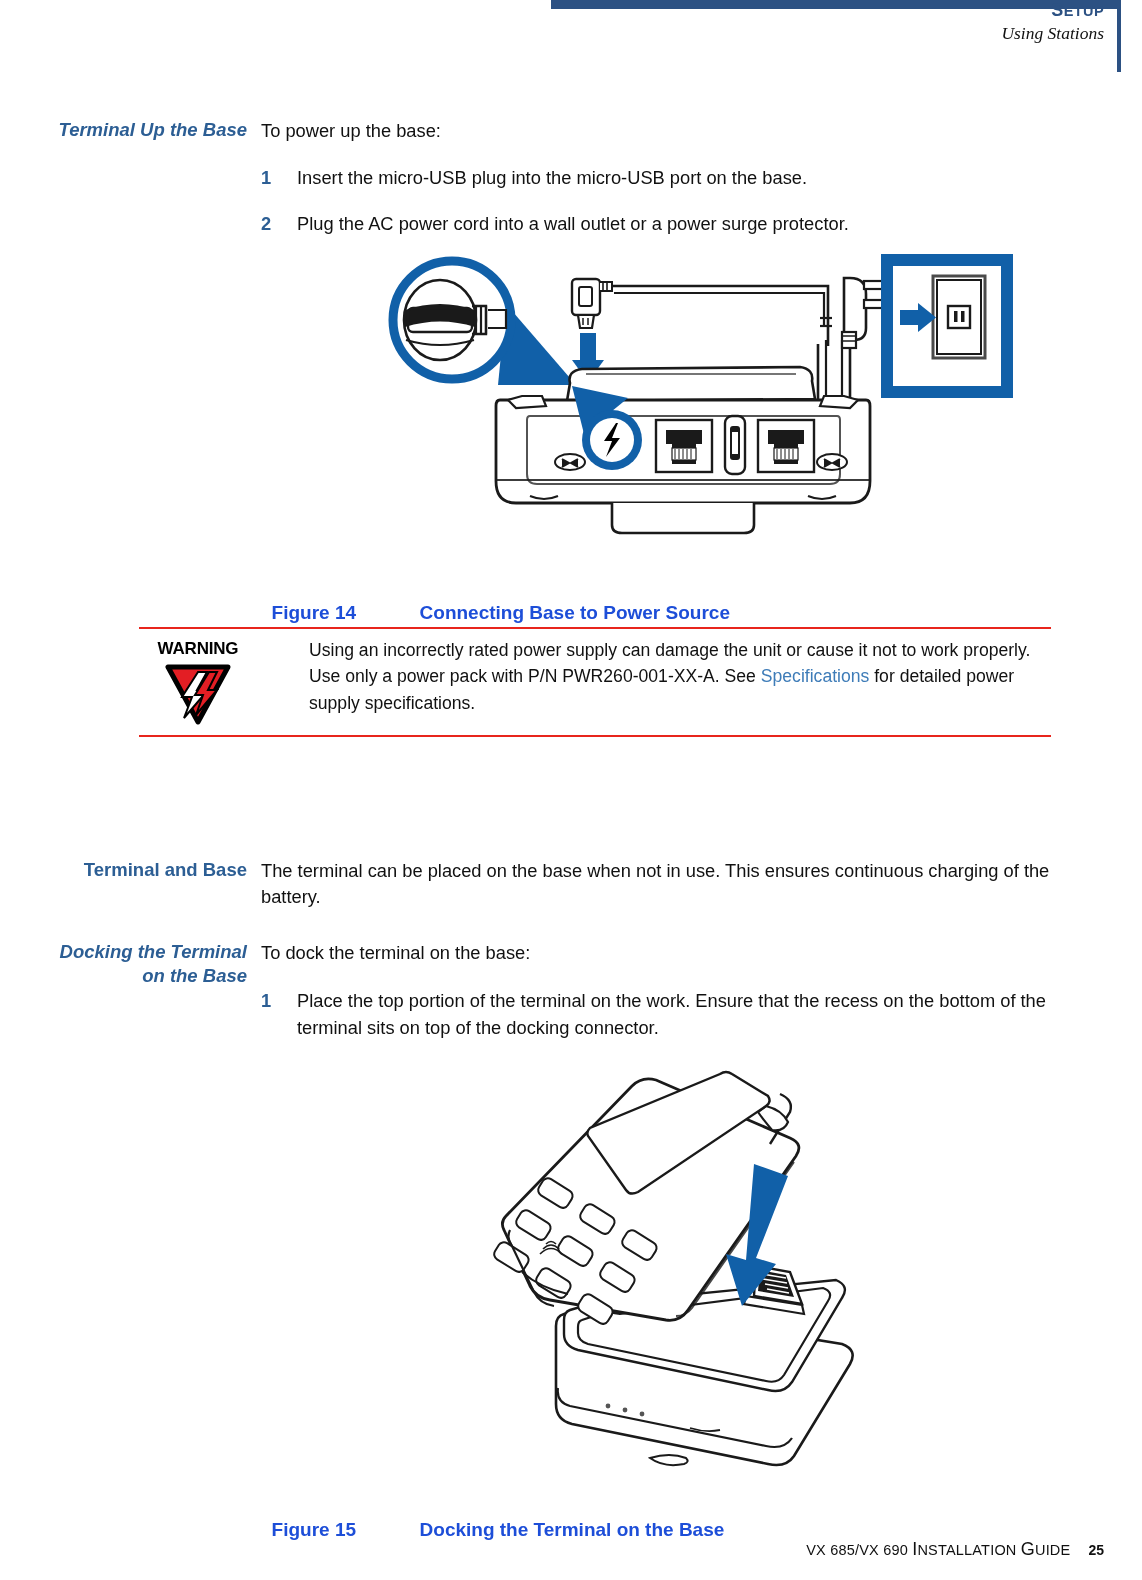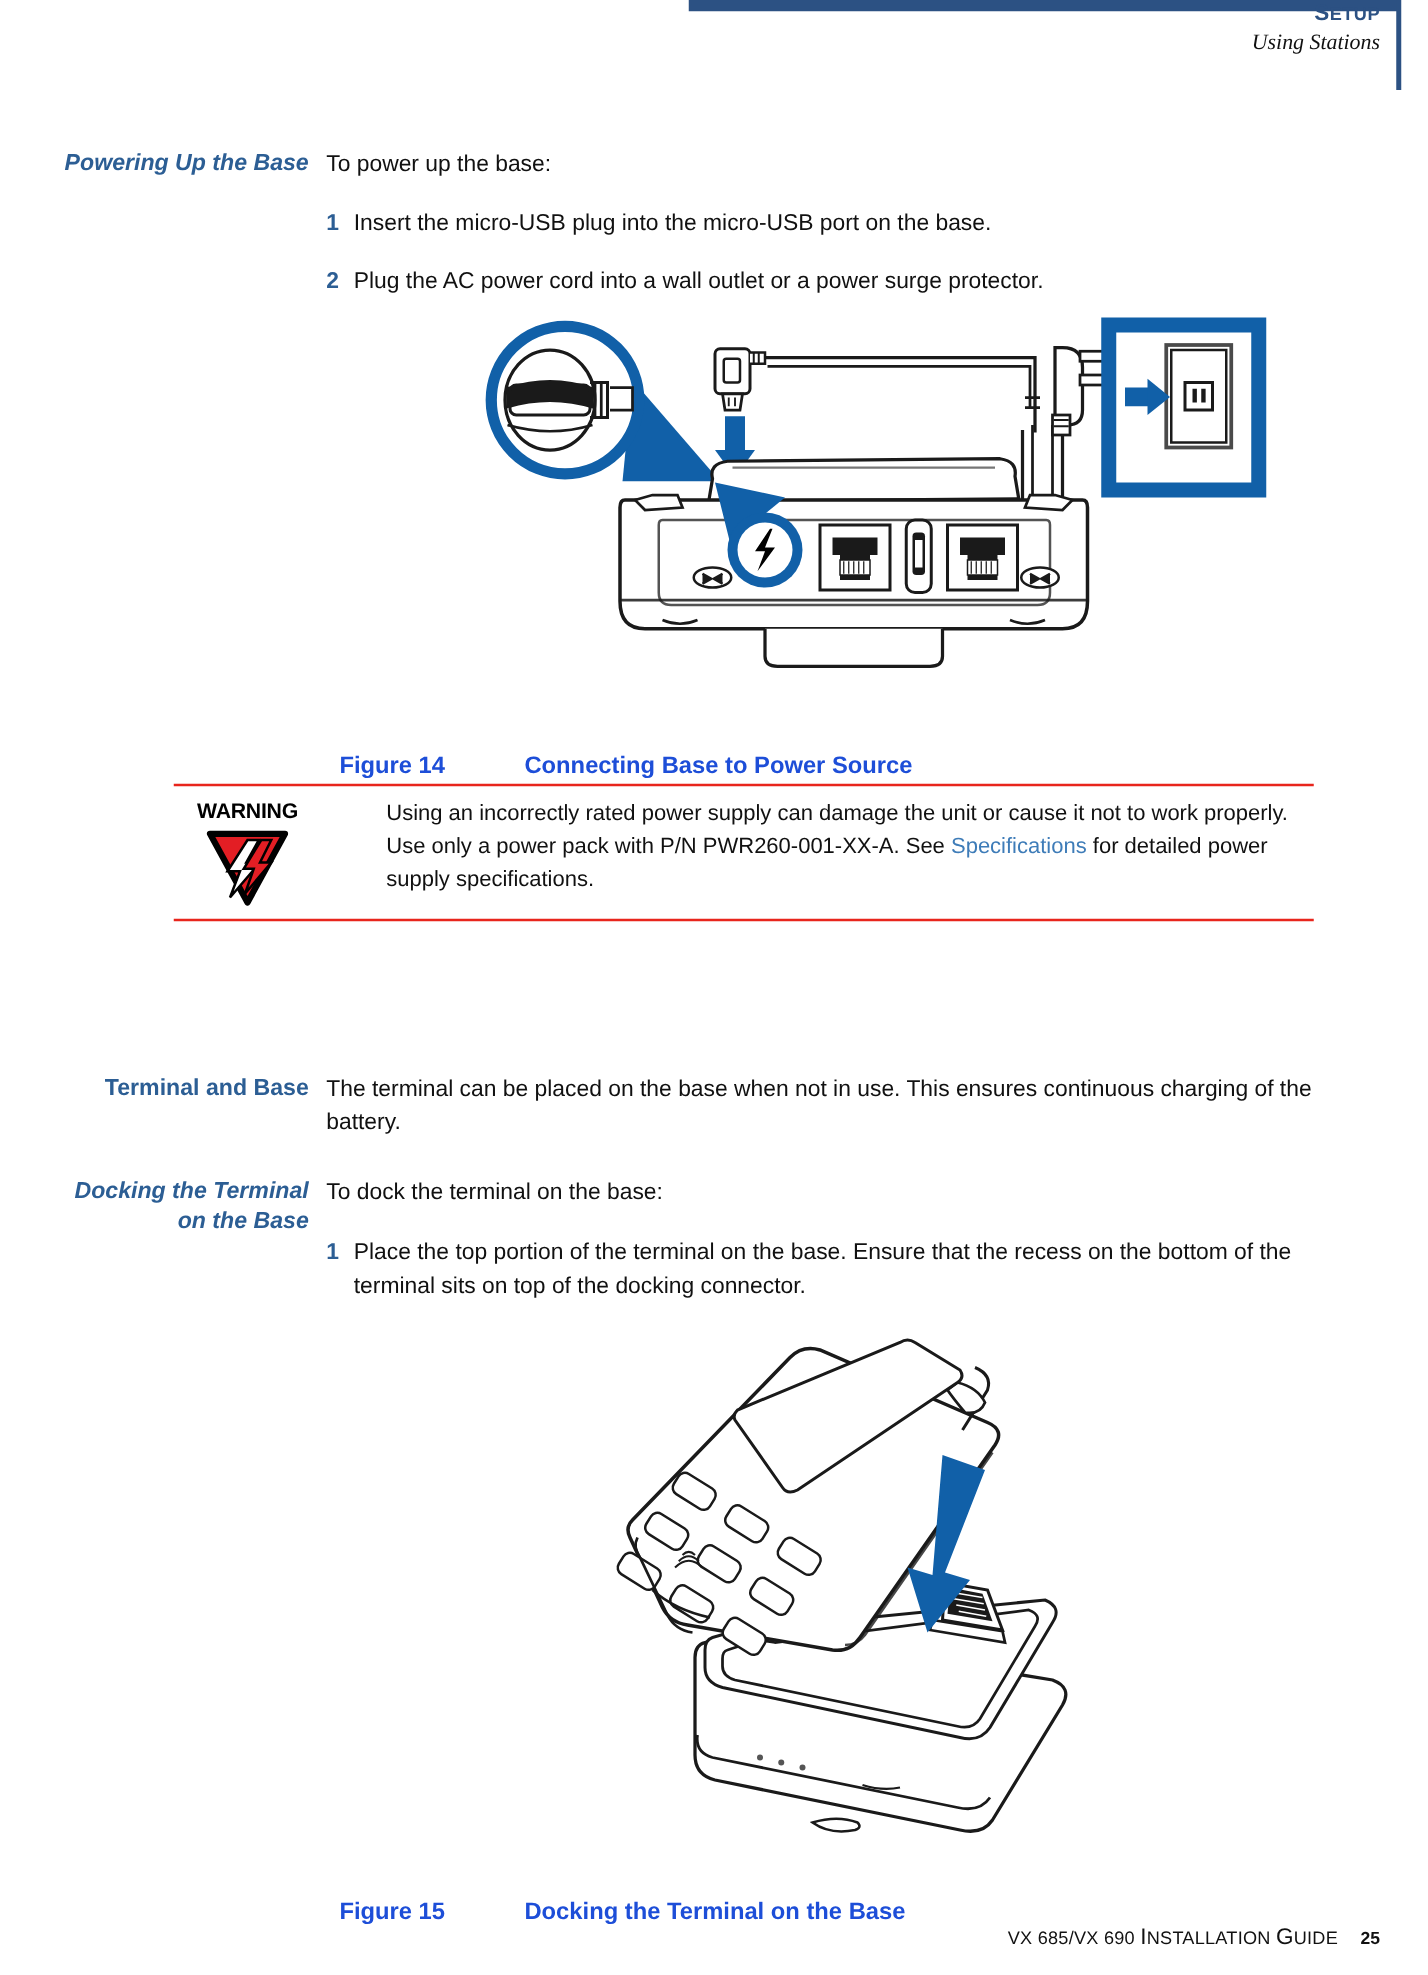--- a/index.html
+++ b/index.html
@@ -88,21 +88,21 @@
   .step .num {
     position: absolute;
     left: 0px;
     top: 0px;
     color: #2C5E94;
     font-weight: bold;
     font-size: 18.3px;
   }
   .step .txt {
     display: block;
-    margin-left: 22px;
+    margin-left: 36px;
   }
 
   
   .fig-caption {
     position: absolute;
     left: 261px;
     color: #1d4ed8;
     font-weight: bold;
     font-size: 19px;
     white-space: pre;
@@ -176,21 +176,21 @@
 <div class="top-bar"></div>
 <div class="top-rule-right"></div>
 
 <div class="header-block">
   <div class="header-setup">
     <span class="cap">S</span><span>ETUP</span>
   </div>
   <div class="header-sub">Using Stations</div>
 </div>
 
-<div class="side-head italic" style="top:118px;">Powering Up the Base</div>
+<div class="side-head italic" style="top:118px;">Terminal Up the Base</div>
 
 <div class="body-col" style="top:118px;">To power up the base:</div>
 
 <div class="step" style="top:165px;">
   <span class="num">1</span>
   <span class="txt">Insert the micro-USB plug into the micro-USB port on the base.</span>
 </div>
 
 <div class="step" style="top:211px;">
   <span class="num">2</span>
@@ -347,21 +347,21 @@
 
 <div class="side-head italic" style="top:940px;">
   <div>Docking the Terminal</div>
   <div>on the Base</div>
 </div>
 
 <div class="body-col" style="top:940px;">To dock the terminal on the base:</div>
 
 <div class="step" style="top:988px;">
   <span class="num">1</span>
-  <span class="txt">Place the top portion of the terminal on the base. Ensure that the recess on the bottom of the terminal sits on top of the docking connector.</span>
+  <span class="txt">Place the top portion of the terminal on the work. Ensure that the recess on the bottom of the terminal sits on top of the docking connector.</span>
 </div>
 
 <div class="figure-wrap" style="left:480px; top:1058px;">
 <svg width="400" height="420" viewBox="0 0 400 420" fill="none" xmlns="http://www.w3.org/2000/svg">
 
   <g>
 
     <path d="M84 256 q-8 2 -8 12 l0 78 q0 16 16 20 l196 40 q18 4 26 -8 l56 -92 q8 -14 -8 -20 L130 248 q-20 -4 -28 4 Z" fill="#ffffff" stroke="#1a1a1a" stroke-width="2.6"></path>
 
     <path d="M90 252 q-6 2 -6 10 l0 14 q0 12 14 16 l190 40 q16 4 24 -8 l50 -84 q8 -12 -6 -18 L134 244 q-22 -4 -30 4 Z" fill="#ffffff" stroke="#1a1a1a" stroke-width="2.4"></path>

